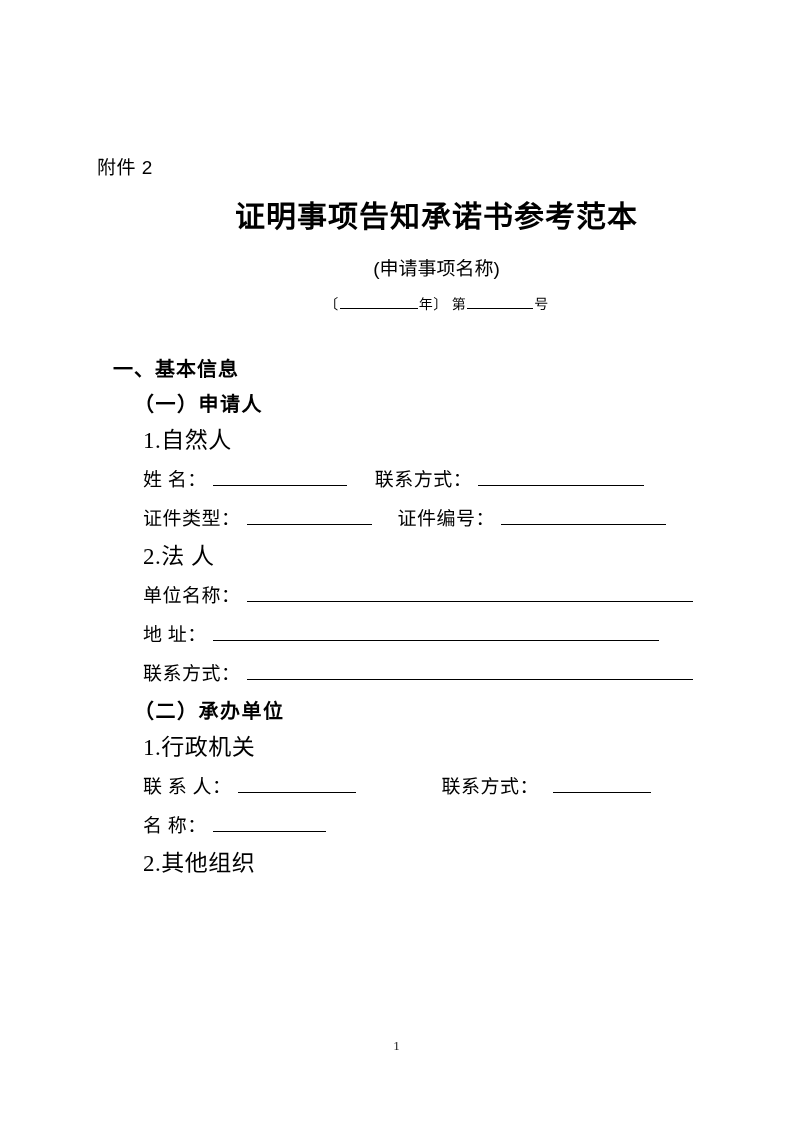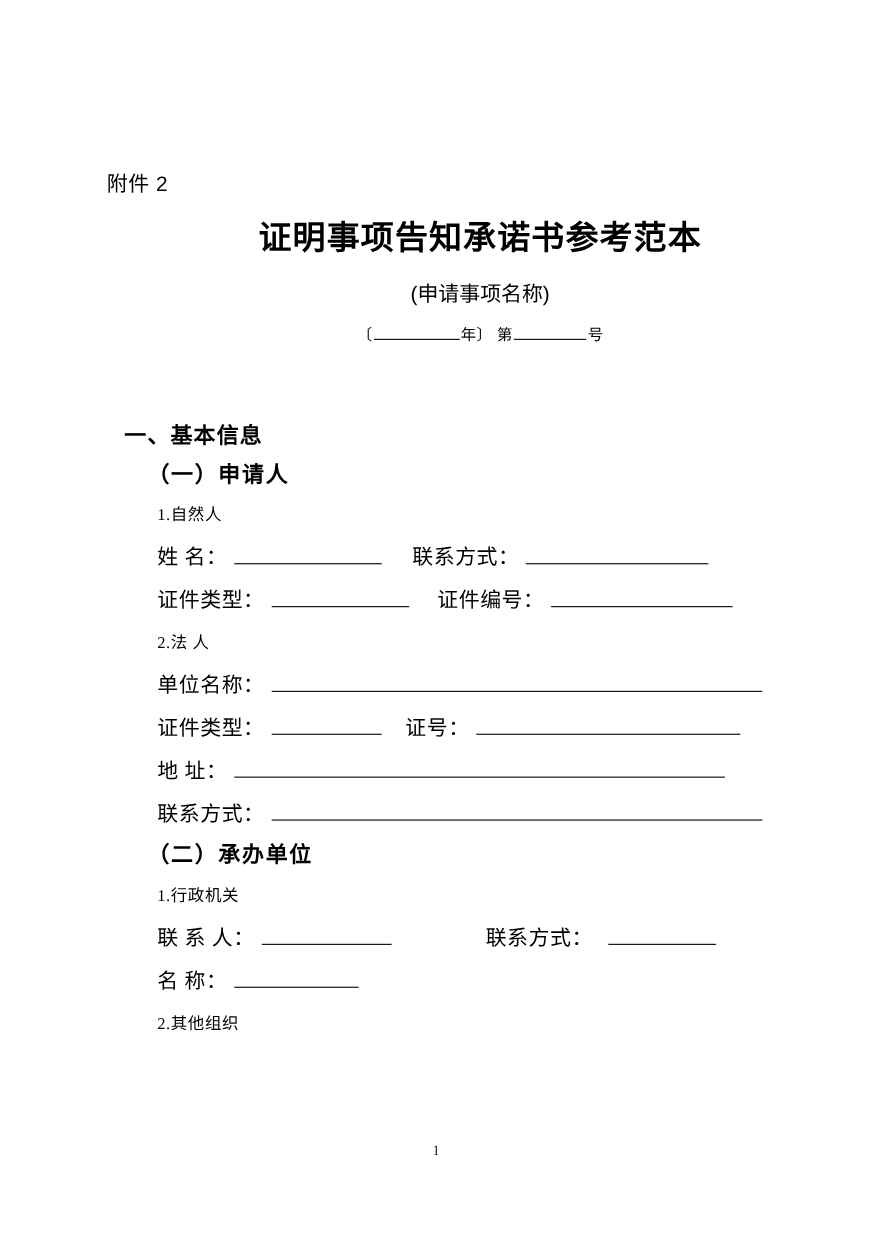--- a/index.html
+++ b/index.html
@@ -74,21 +74,20 @@
   }
   .doc-number .gap-year { width: 78px; }
   .doc-number .gap-no   { width: 66px; }
 
   
   .body-wrap {
     position: absolute;
     left: 0;
     top: 352px;
     width: 782px;
-    margin-top: 28px;
   }
 
   .sec-h1 {
     font-family: "Liberation Sans", "DejaVu Sans", sans-serif;
     font-size: 20px;
     font-weight: 700;
     margin-left: 113px;
     line-height: 34px;
     letter-spacing: 1px;
     white-space: nowrap;
@@ -97,21 +96,21 @@
     font-family: "Liberation Serif", "DejaVu Serif", serif;
     font-size: 20px;
     font-weight: 700;
     margin-left: 134px;
     line-height: 36px;
     letter-spacing: 1.5px;
     white-space: nowrap;
   }
   .sec-h3 {
     font-family: "Liberation Serif", "DejaVu Serif", serif;
-    font-size: 15px;
+    font-size: 23px;
     margin-left: 143px;
     line-height: 38px;
     letter-spacing: 0.5px;
     white-space: nowrap;
   }
 
   
   .field-row {
     position: relative;
     margin-left: 143px;
@@ -179,23 +178,20 @@
     <div class="field-row">
       <span class="lbl">证件类型：</span><span class="rule" style="width:125px"></span><span class="spacer-col" style="width:26px"></span><span class="lbl">证件编号：</span><span class="rule" style="width:165px"></span>
     </div>
 
     <div class="sec-h3">2.法  人</div>
 
     <div class="field-row">
       <span class="lbl">单位名称：</span><span class="rule" style="width:446px"></span>
     </div>
 
-    <div class="field-row">
-      <span class="lbl">证件类型：</span><span class="rule" style="width:100px"></span><span class="spacer-col" style="width:22px"></span><span class="lbl">证号：</span><span class="rule" style="width:240px"></span>
-    </div>
 
 
     <div class="field-row">
       <span class="lbl">地    址：</span><span class="rule" style="width:446px"></span>
     </div>
 
     <div class="field-row">
       <span class="lbl">联系方式：</span><span class="rule" style="width:446px"></span>
     </div>
 

